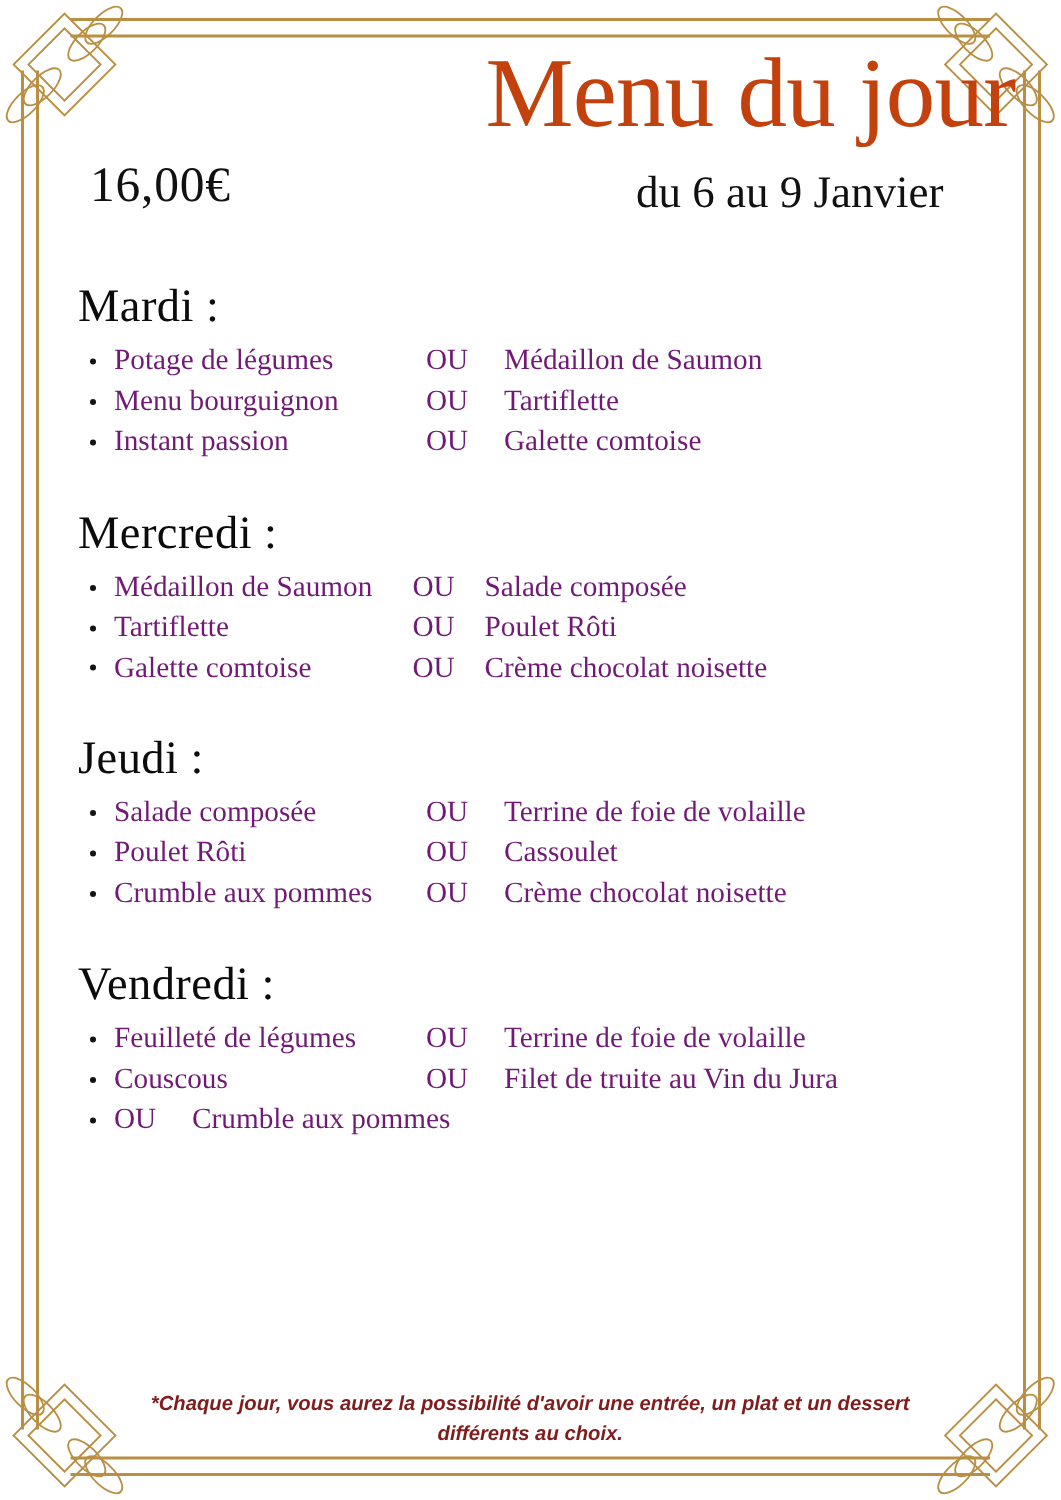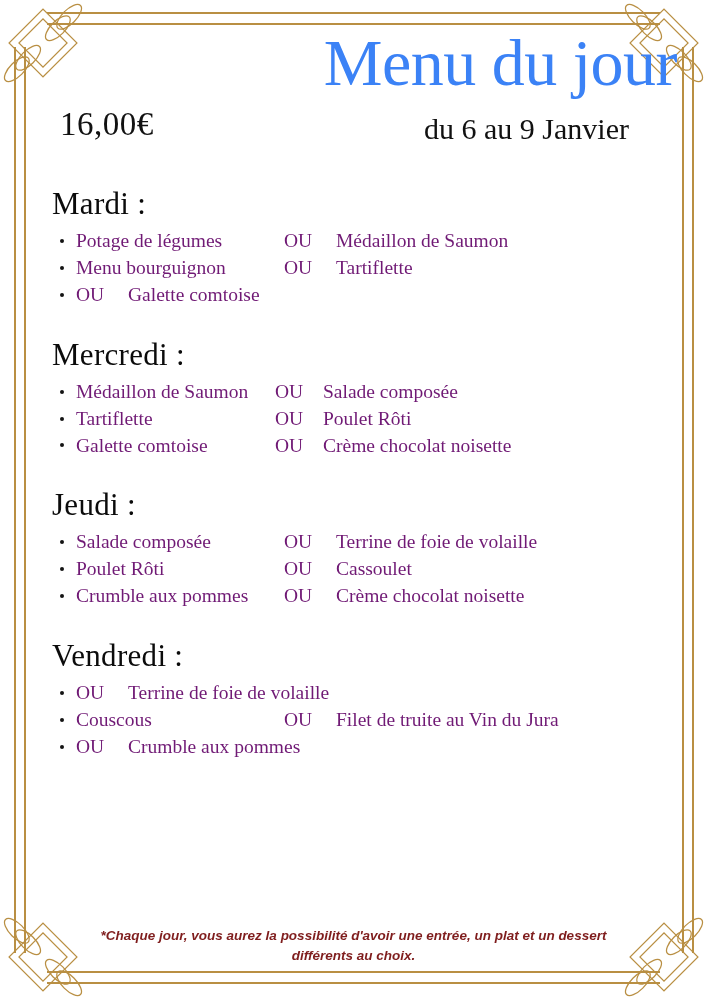--- a/index.html
+++ b/index.html
@@ -54,21 +54,21 @@
   }
   .menu-title {
     position: absolute;
     left: 0; right: 30px;
     top: 28px;
     text-align: right;
     font-family: "Liberation Serif", serif;
     font-size: 66px;
     line-height: 1.05;
     letter-spacing: -0.5px;
-    color: #3b82f6;
+    color: #c2410c;
     font-weight: 400;
     white-space: nowrap;
   }
   .price {
     position: absolute;
     left: 60px;
     top: 106px;
     font-family: "Liberation Serif", serif;
     font-size: 33px;
     color: #111111;
@@ -238,20 +238,21 @@
           <span class="dish-right">Médaillon de Saumon</span>
         </li>
         <li class="dish-row">
           <span class="dish-bullet"></span>
           <span class="dish-left">Menu bourguignon</span>
           <span class="dish-or">OU</span>
           <span class="dish-right">Tartiflette</span>
         </li>
         <li class="dish-row">
           <span class="dish-bullet"></span>
+          <span class="dish-left">Instant passion</span>
           <span class="dish-or">OU</span>
           <span class="dish-right">Galette comtoise</span>
         </li>
       </ul>
     </div>
 
     <div class="day-block cols-wide">
       <h2 class="day-name">Mercredi :</h2>
       <ul class="dish-list">
         <li class="dish-row">
@@ -297,20 +298,21 @@
           <span class="dish-right">Crème chocolat noisette</span>
         </li>
       </ul>
     </div>
 
     <div class="day-block">
       <h2 class="day-name">Vendredi :</h2>
       <ul class="dish-list">
         <li class="dish-row">
           <span class="dish-bullet"></span>
+          <span class="dish-left">Feuilleté de légumes</span>
           <span class="dish-or">OU</span>
           <span class="dish-right">Terrine de foie de volaille</span>
         </li>
         <li class="dish-row">
           <span class="dish-bullet"></span>
           <span class="dish-left">Couscous</span>
           <span class="dish-or">OU</span>
           <span class="dish-right">Filet de truite au Vin du Jura</span>
         </li>
         <li class="dish-row">

